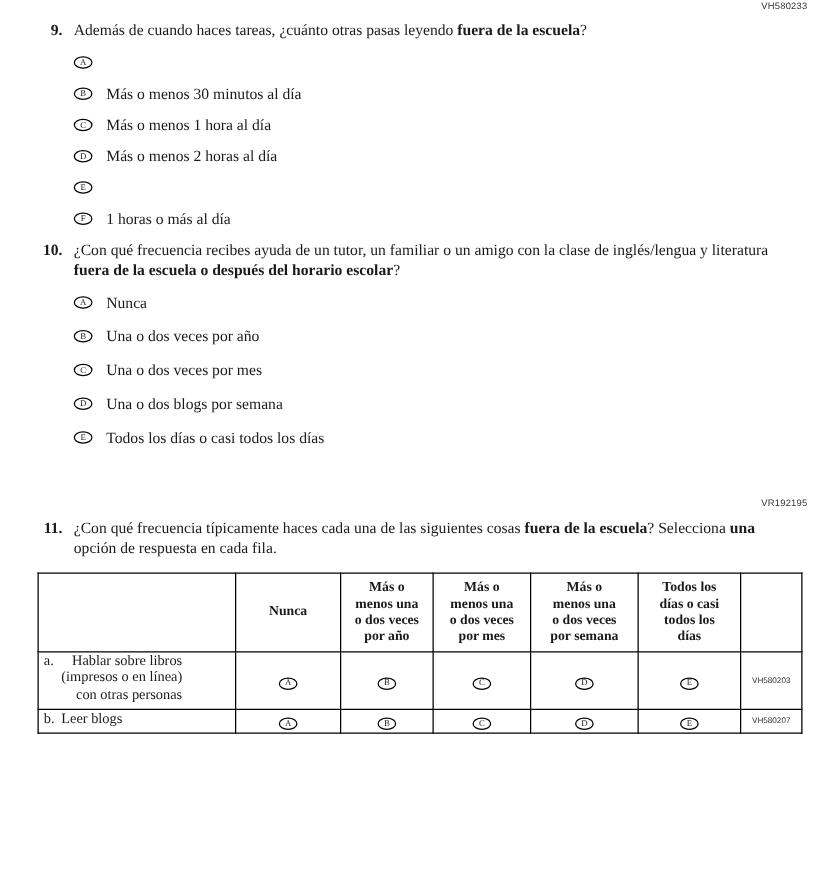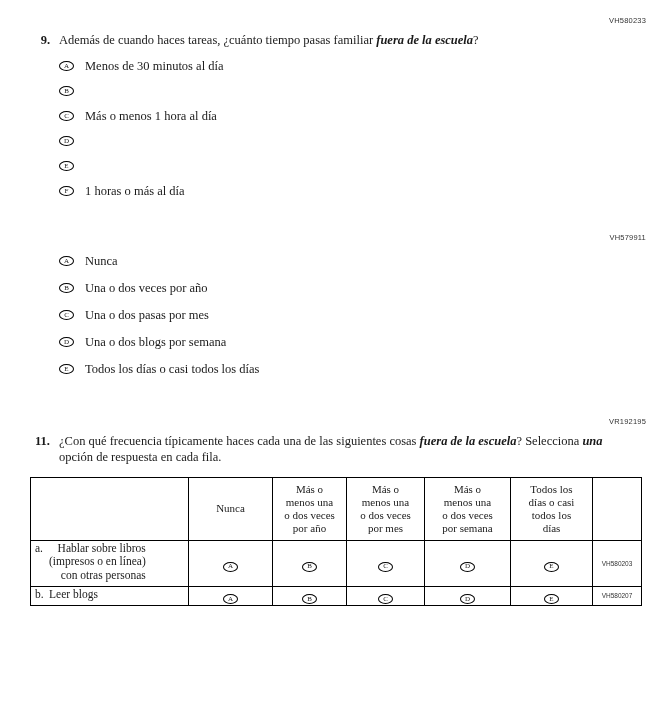--- a/index.html
+++ b/index.html
@@ -1,43 +1,43 @@
 <!DOCTYPE html>
 <html><head>
 <meta charset="utf-8">
 <style>
   * { margin:0; padding:0; box-sizing:border-box; }
   html,body { width:668px; height:714px; background:#ffffff; overflow:hidden; }
   body { font-family:"Liberation Serif", serif; color:#1a1a1a; }
-  .page { position:relative; width:668px; height:714px; padding-top:16px; }
+  .page { position:relative; width:668px; height:714px; }
 
   .code { font-family:"Liberation Sans", sans-serif; font-size:7.5px; letter-spacing:0.2px;
           color:#333; text-align:right; padding-right:22px; height:10px; }
   .code.mt-q10 { margin-top:34px; }
   .code.mt-q11 { margin-top:40px; }
 
   .q { margin-left:30px; margin-right:26px; margin-top:6px; }
   .q-line { display:flex; }
   .q-num { font-weight:bold; font-size:12.5px; min-width:20px; text-align:right;
            margin-right:9px; line-height:1.28; flex:0 0 auto; }
   .q-text { font-size:12.5px; line-height:1.28; max-width:562px; }
-  .q-text b { font-weight:bold;font-style:italic; }
+  .q-text b { font-weight:bold; }
 
   ul.options { list-style:none; margin:10px 0 0 29px; }
   .option { display:flex; align-items:center; margin-bottom:9px; height:16px; }
   .options.loose .option { margin-bottom:11px; }
 
   .bubble { display:inline-flex; align-items:center; justify-content:center;
             width:15px; height:10px; border:1px solid #000; border-radius:50%;
             font-size:7px; line-height:1; flex:0 0 auto; font-family:"Liberation Serif", serif; }
   .opt-label { font-size:12.5px; margin-left:11px; white-space:nowrap; }
 
   table.grid { border-collapse:collapse; margin:12px 0 0 30px; table-layout:fixed; }
   .grid th, .grid td { border:1px solid #000; }
-  .grid th { font-size:11px; font-weight:normal; text-align:center; vertical-align:middle;
+  .grid th { font-size:11px; font-weight:bold; text-align:center; vertical-align:middle;
              padding:5px 2px; white-space:pre-line; line-height:1.18; }
   .grid td.cell { text-align:center; vertical-align:middle; }
   .rowlabel { font-size:11.5px; vertical-align:top; padding:1px 3px 1px 4px; }
   .row-a td { height:46px; }
   .row-b td { height:17px; }
   .rl { display:flex; }
   .rl-prefix { min-width:14px; flex:0 0 auto; }
   .rl-text { white-space:pre-line; line-height:1.18;text-align:right; }
   .codecell { font-family:"Liberation Sans", sans-serif; font-size:6.5px;
               text-align:center; vertical-align:middle; color:#333; padding:0 1px; }
@@ -45,62 +45,66 @@
 </head>
 <body>
 
 <div class="page">
 
   <div class="code">VH580233</div>
 
   <section class="q">
     <div class="q-line">
       <span class="q-num">9.</span>
-      <p class="q-text"><span>Además de cuando haces tareas, ¿cuánto tiempo pasas familiar </span><b>fuera de la escuela</b><span>?</span></p>
+      <p class="q-text"><span>Además de cuando haces tareas, ¿cuánto otras pasas leyendo </span><b>fuera de la escuela</b><span>?</span></p>
     </div>
     <ul class="options">
       <li class="option">
         <span class="bubble">A</span>
-        <span class="opt-label">Menos de 30 minutos al día</span>
       </li>
       <li class="option">
         <span class="bubble">B</span>
+        <span class="opt-label">Más o menos 30 minutos al día</span>
       </li>
       <li class="option">
         <span class="bubble">C</span>
         <span class="opt-label">Más o menos 1 hora al día</span>
       </li>
       <li class="option">
         <span class="bubble">D</span>
+        <span class="opt-label">Más o menos 2 horas al día</span>
       </li>
       <li class="option">
         <span class="bubble">E</span>
       </li>
       <li class="option">
         <span class="bubble">F</span>
         <span class="opt-label">1 horas o más al día</span>
       </li>
     </ul>
   </section>
 
-  <div class="code mt-q10">VH579911</div>
 
   <section class="q">
+    <div class="q-line">
+      <span class="q-num">10.</span>
+      <p class="q-text"><span>¿Con qué frecuencia recibes ayuda de un tutor, un familiar o un amigo con la clase de inglés/lengua y literatura </span><b>fuera de la escuela o después del horario escolar</b><span>?</span></p>
+    </div>
     <ul class="options loose">
       <li class="option">
         <span class="bubble">A</span>
         <span class="opt-label">Nunca</span>
       </li>
       <li class="option">
         <span class="bubble">B</span>
         <span class="opt-label">Una o dos veces por año</span>
       </li>
       <li class="option">
         <span class="bubble">C</span>
-        <span class="opt-label">Una o dos pasas por mes</span>
+        <span class="opt-label">Una o dos veces por mes</span>
       </li>
       <li class="option">
         <span class="bubble">D</span>
         <span class="opt-label">Una o dos blogs por semana</span>
       </li>
       <li class="option">
         <span class="bubble">E</span>
         <span class="opt-label">Todos los días o casi todos los días</span>
       </li>
     </ul>

